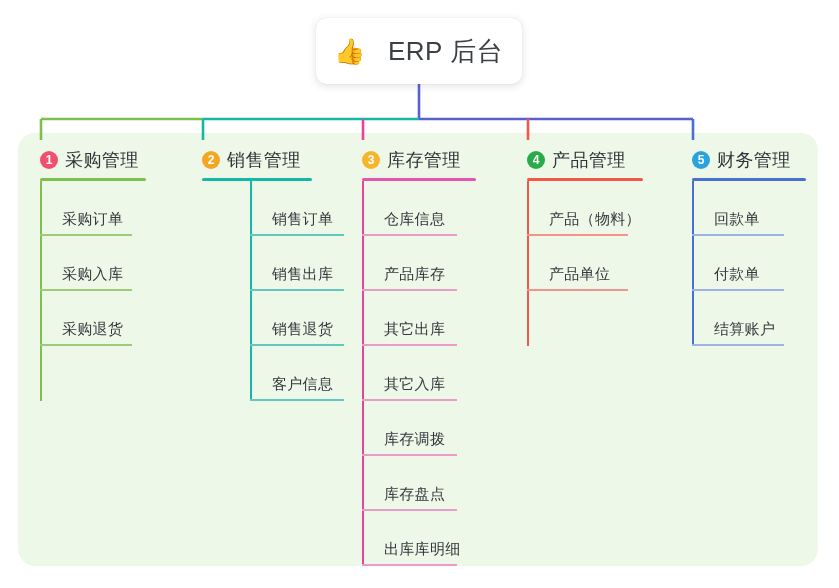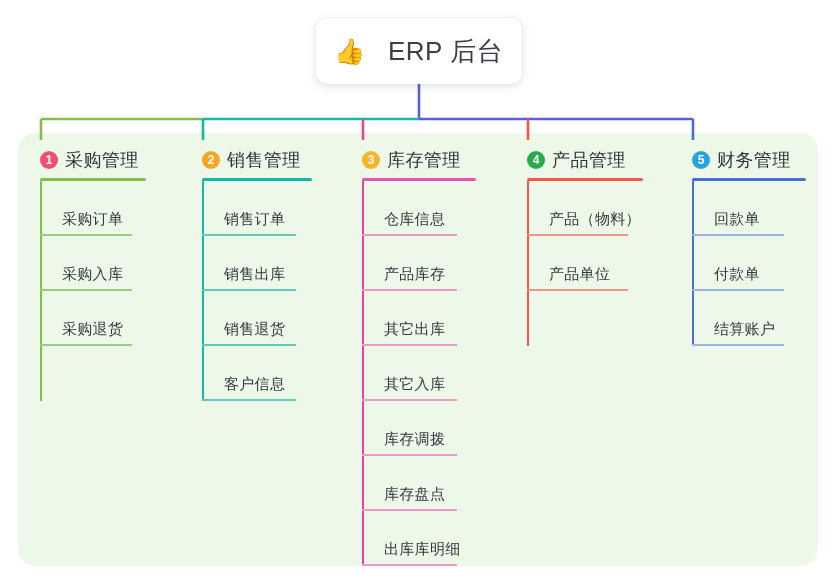--- a/index.html
+++ b/index.html
@@ -181,21 +181,21 @@
             <div class="item-rule" style="width: 92px; background: rgb(156, 204, 120);"></div>
           </div>
         </div>
       </div>
       <div class="column" style="left: 202px; top: 148px;">
         <div class="col-head">
           <span class="badge" style="background: rgb(245, 166, 35);">2</span>
           <span class="col-title">销售管理</span>
         </div>
         <div class="head-rule" style="width: 110px; background: rgb(20, 184, 166);"></div>
-        <div class="items" style="height: 240px;">
+        <div class="items" style="height: 240px; margin-left: 48px;">
           <div class="spine" style="height: 220px; background: rgb(20, 184, 166);"></div>
           <div class="item">
             <span class="item-label">销售订单</span>
             <div class="item-rule" style="width: 94px; background: rgb(99, 201, 191);"></div>
           </div>
           <div class="item">
             <span class="item-label">销售出库</span>
             <div class="item-rule" style="width: 94px; background: rgb(99, 201, 191);"></div>
           </div>
           <div class="item">

